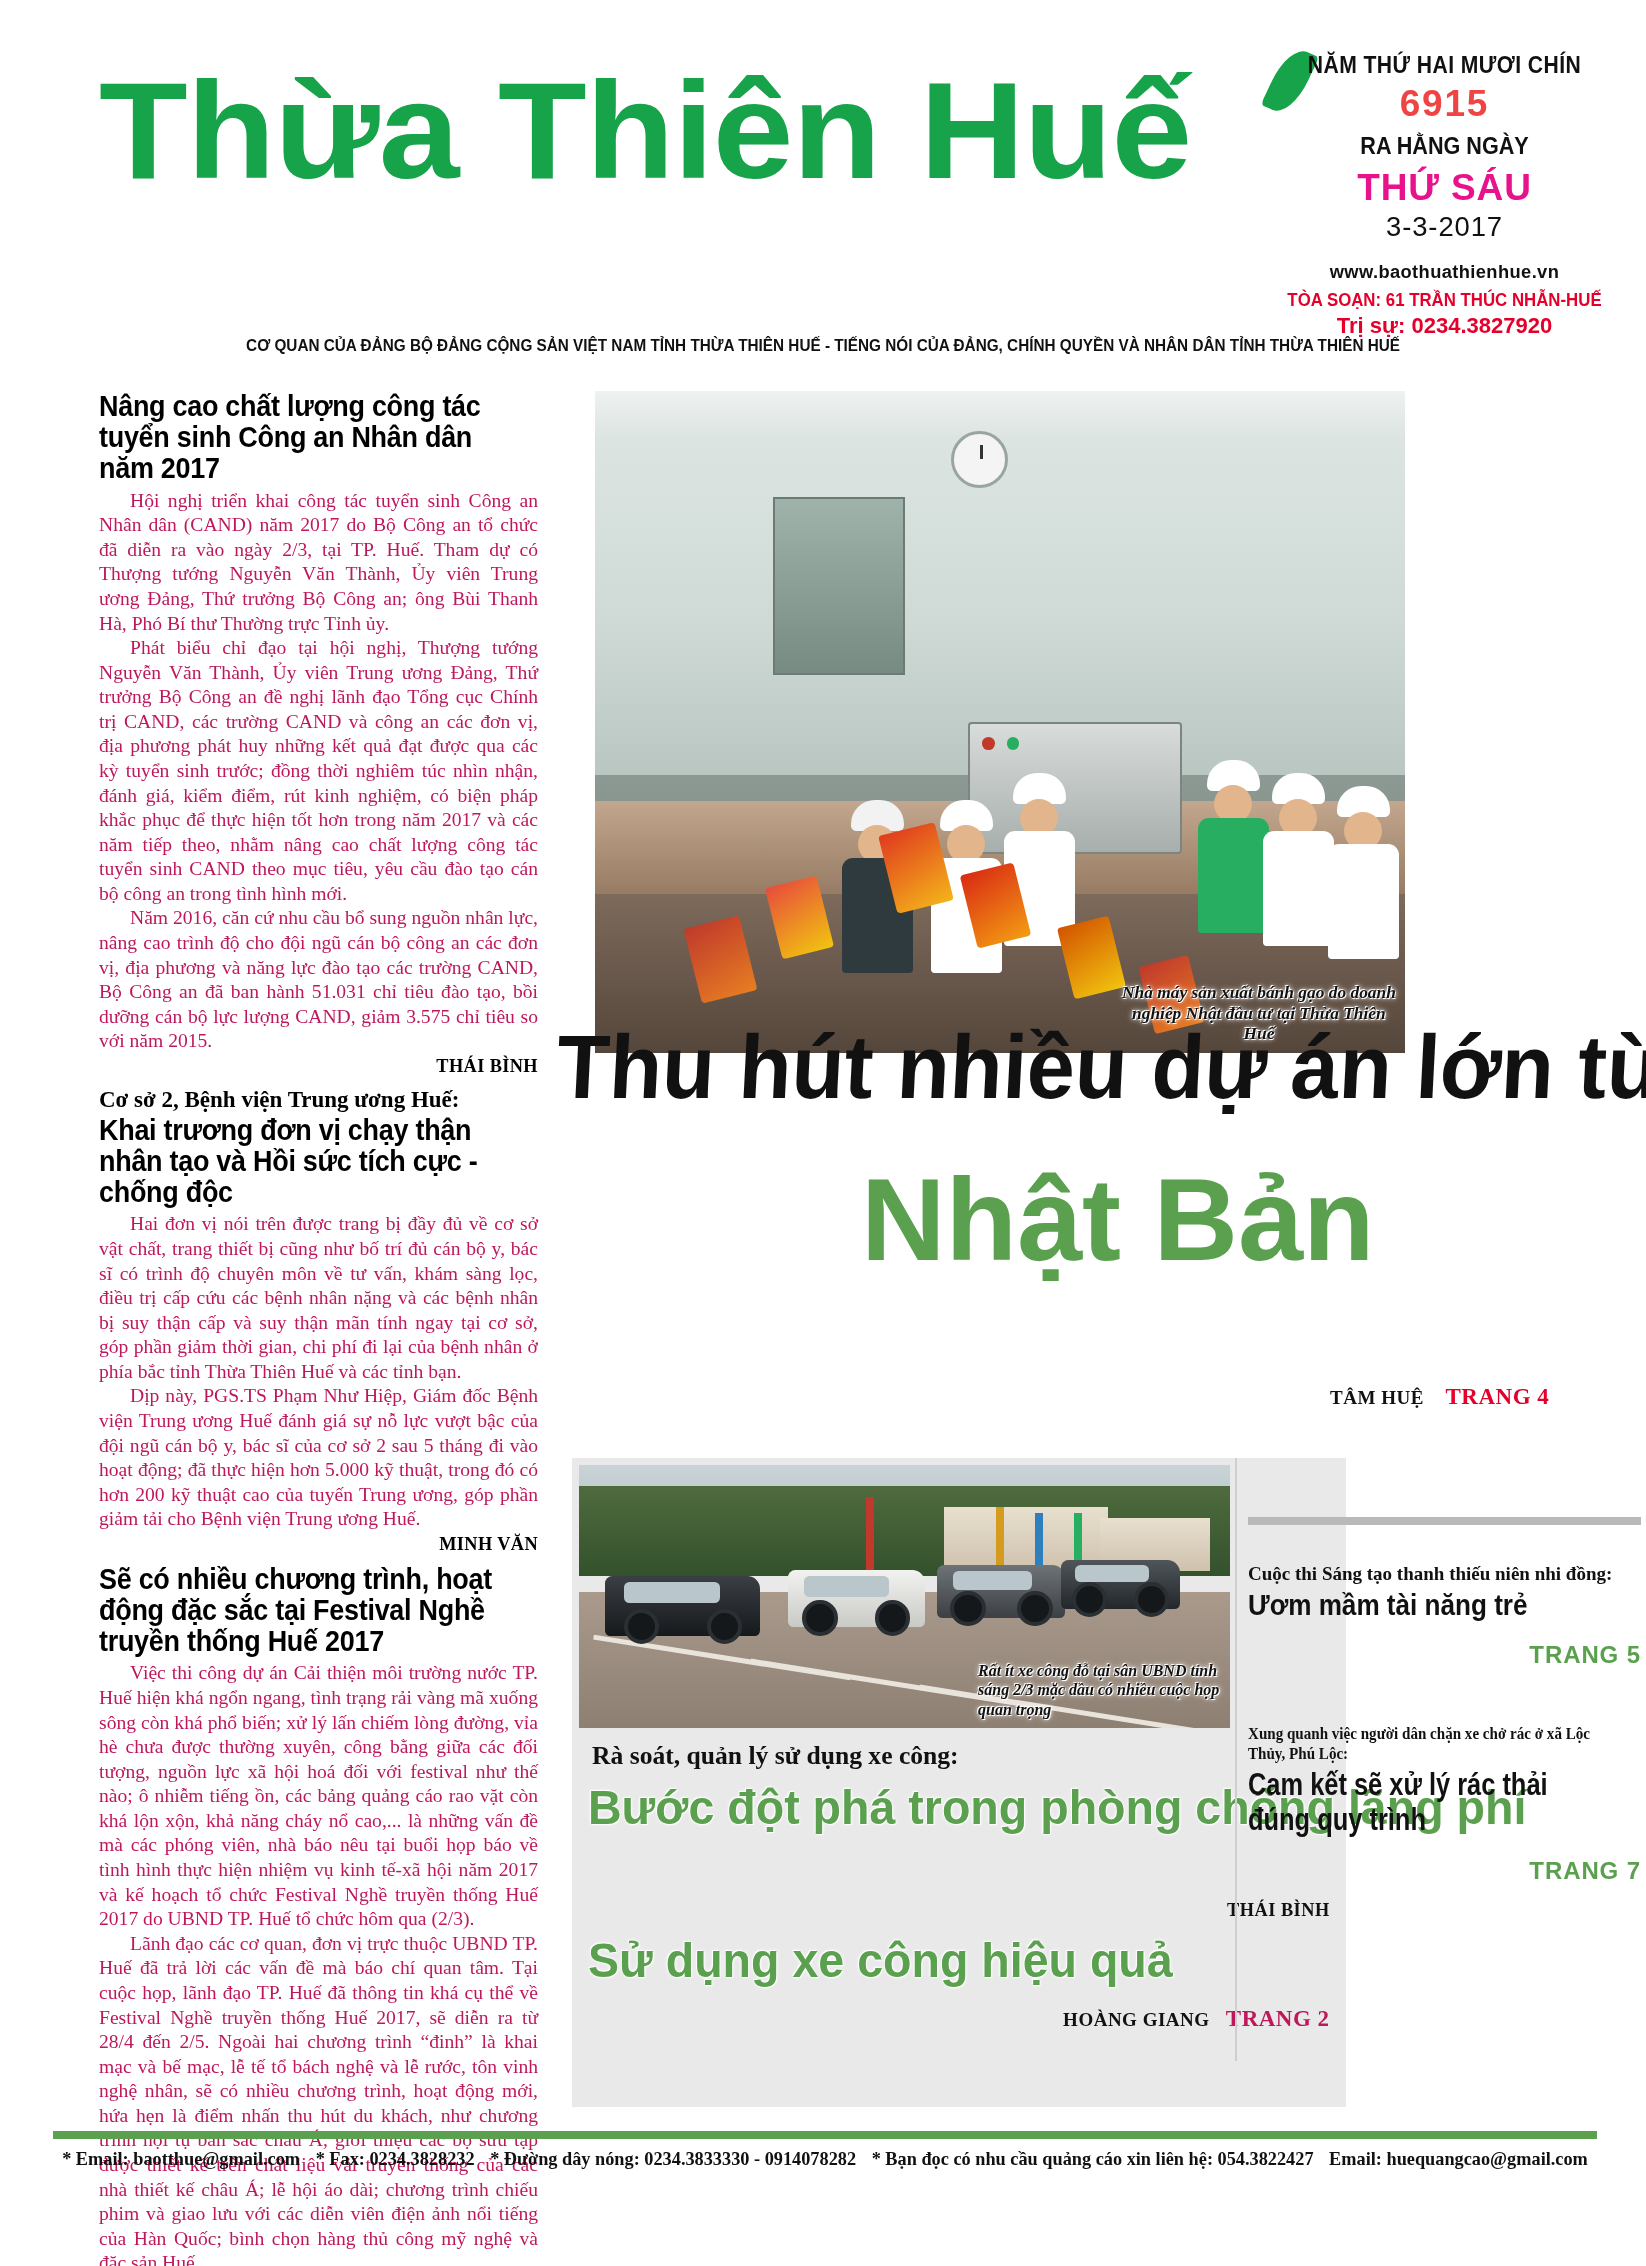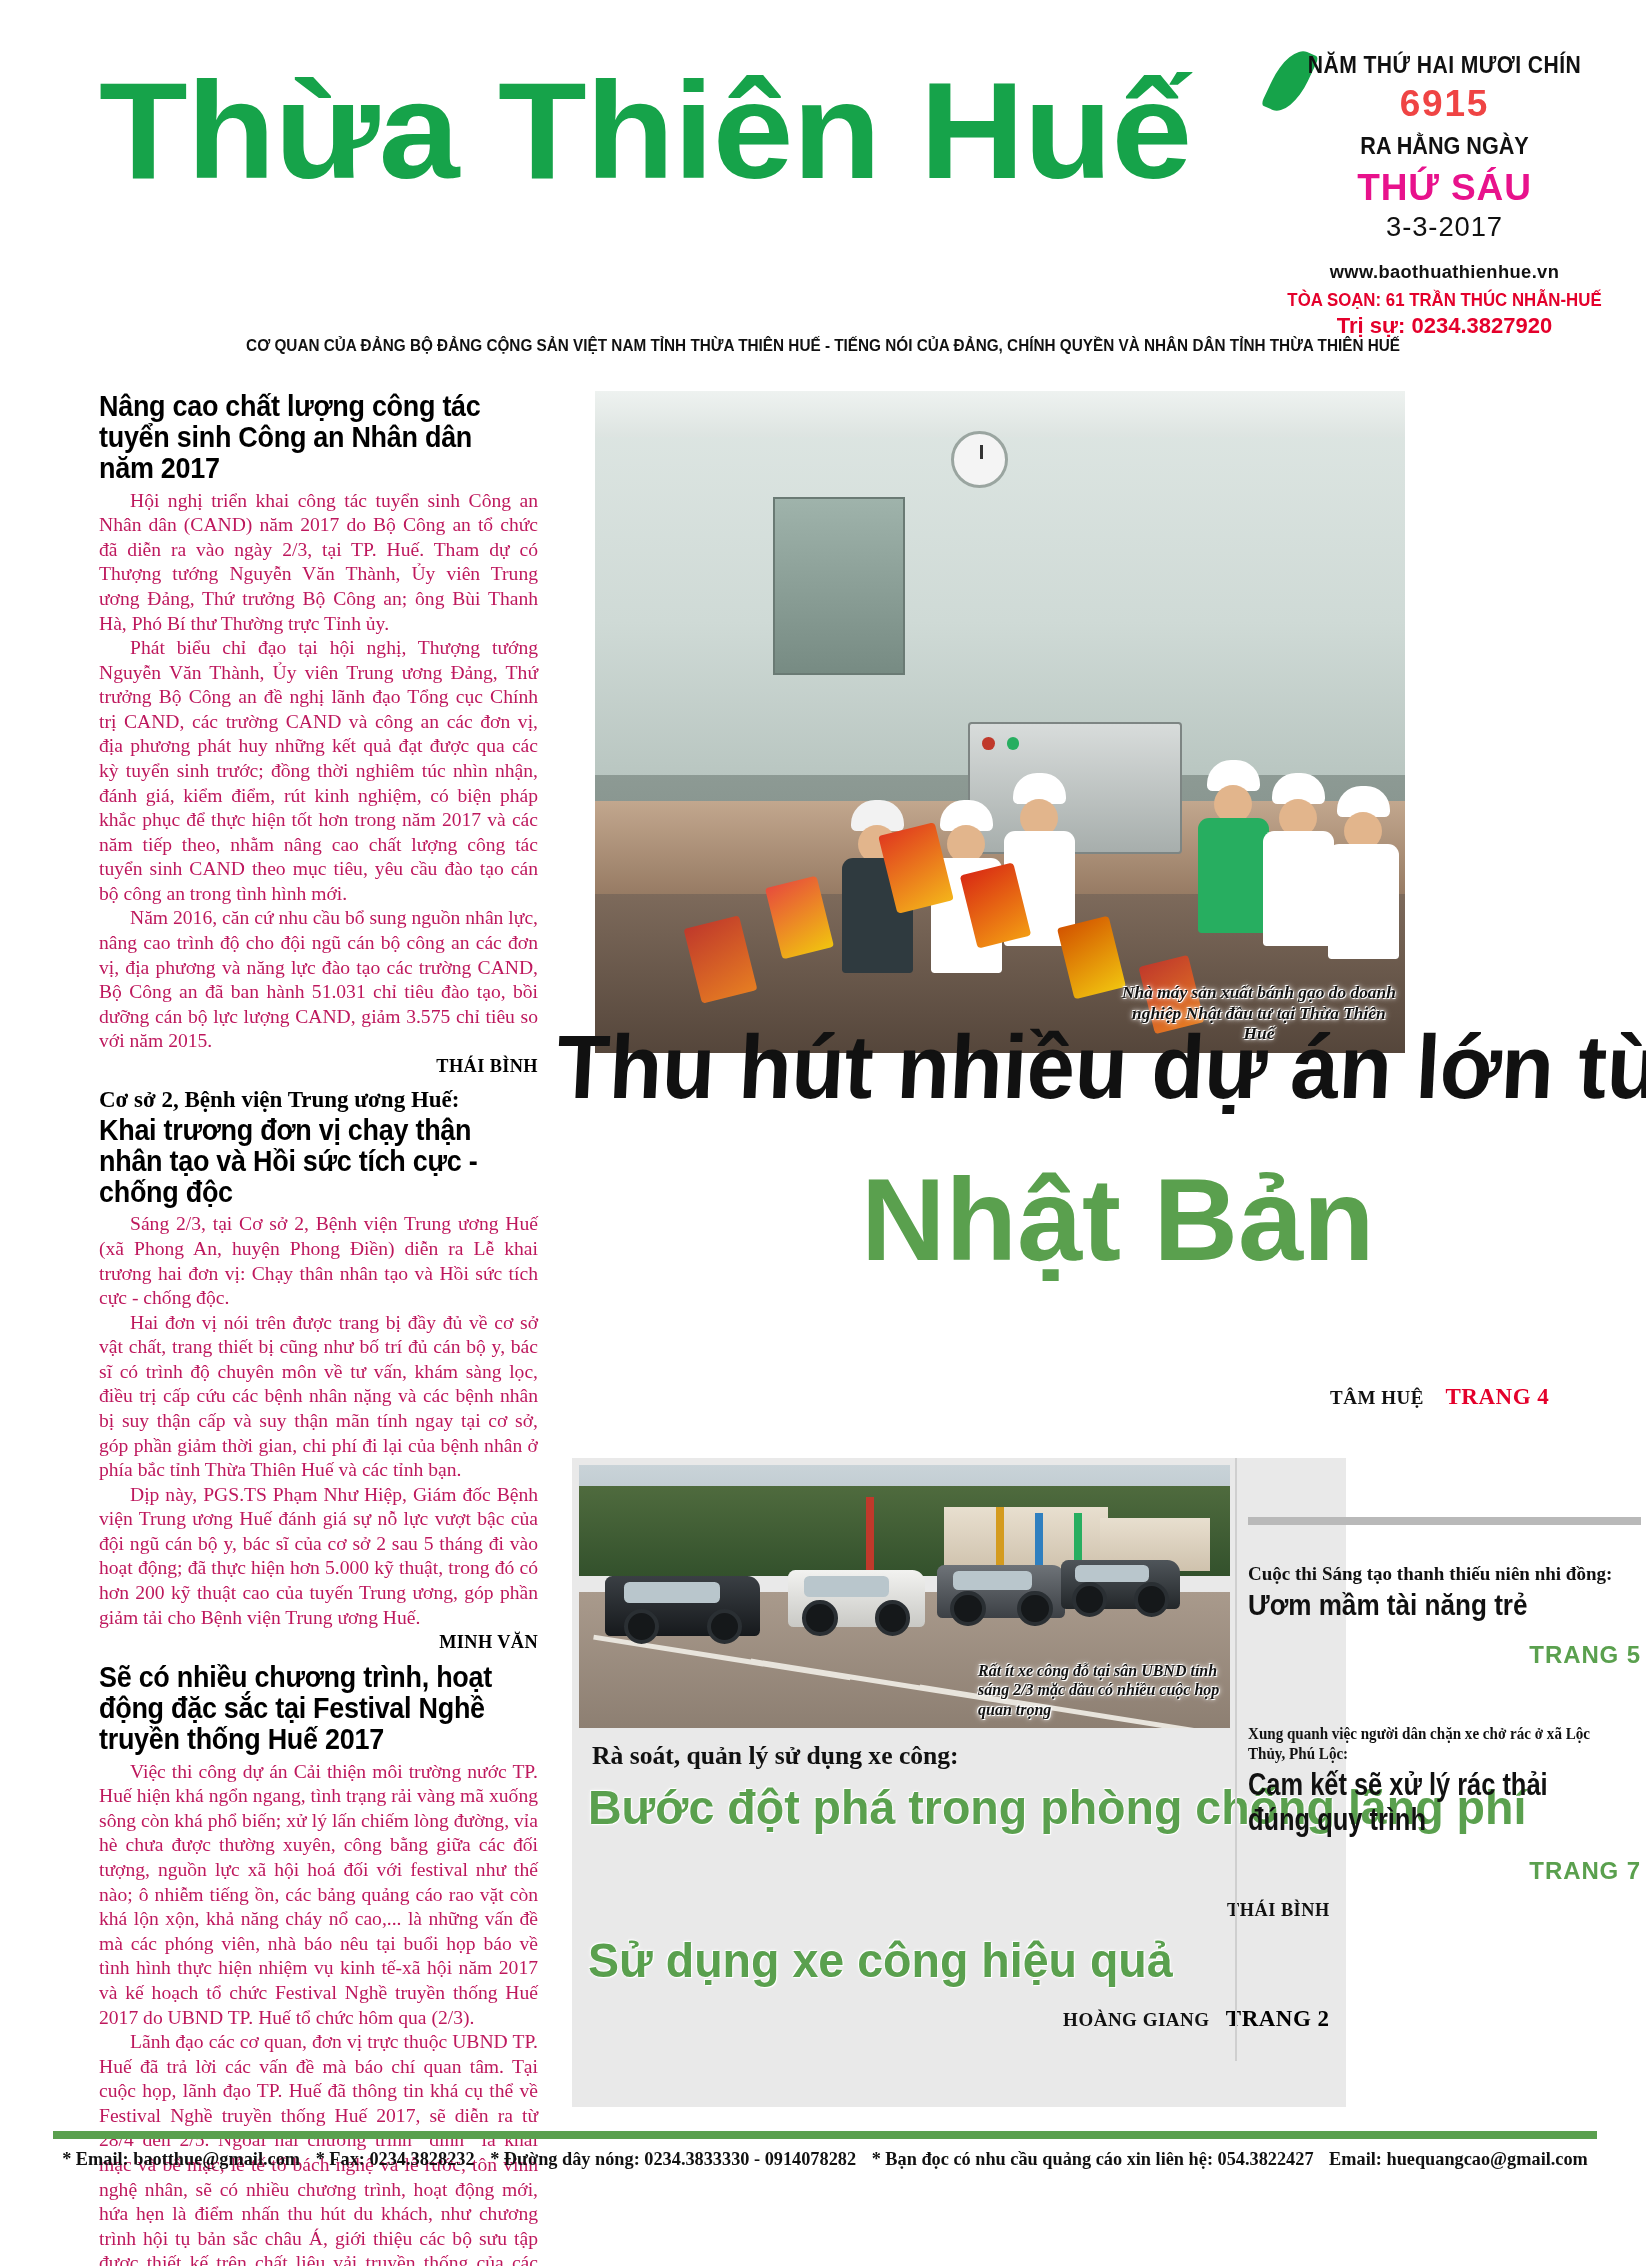--- a/index.html
+++ b/index.html
@@ -90,21 +90,21 @@
     color:#5aa04e;white-space:nowrap;transform:scaleX(.97);transform-origin:left top;
     text-shadow:0 0 4.6px #fff,0.9px 0.9px 0 #fff,-0.9px -0.9px 0 #fff;}
   .bot-h2{position:absolute;left:16.4px;top:475px;
     font-family:"Liberation Sans", sans-serif;font-weight:bold;font-size:48px;
     color:#5aa04e;white-space:nowrap;transform:scaleX(.97);transform-origin:left top;
     text-shadow:0 0 4.6px #fff,0.9px 0.9px 0 #fff,-0.9px -0.9px 0 #fff;}
   .bot-by1{position:absolute;right:16.4px;top:442px;font-family:"Liberation Serif", serif;
     font-weight:bold;font-size:18.3px;color:#111;letter-spacing:0.5px;}
   .bot-by2{position:absolute;right:16.4px;top:548px;font-family:"Liberation Serif", serif;
     font-weight:bold;font-size:19px;color:#111;letter-spacing:0.5px;}
-  .bot-by2 .pg{color:#000000;font-size:23px;margin-left:11px;}
+  .bot-by2 .pg{color:#be185d;font-size:23px;margin-left:11px;}
 
   
   .rule-grey{height:8.2px;background:#b9b9b9;margin:0 0 38px 0;}
   .side-item{margin-bottom:12.8px;}
   .side-kicker{font-family:"Liberation Serif", serif;font-weight:bold;font-size:19px;
     color:#111;margin-bottom:3.7px;}
   .side-kicker.sm{font-size:16.4px;transform:scaleX(.92);transform-origin:left center;}
   .side-h{font-family:"Liberation Sans", sans-serif;font-weight:bold;font-size:33px;
     color:#111;line-height:1.12;transform:scaleX(.9);transform-origin:left top;}
   .side-h.sm{font-size:29px;}
@@ -202,21 +202,20 @@
       <div class="hl">Nâng cao chất lượng công tác tuyển sinh Công an Nhân dân năm 2017</div>
       <p class="body-p">Hội nghị triển khai công tác tuyển sinh Công an Nhân dân (CAND) năm 2017 do Bộ Công an tổ chức đã diễn ra vào ngày 2/3, tại TP. Huế. Tham dự có Thượng tướng Nguyễn Văn Thành, Ủy viên Trung ương Đảng, Thứ trưởng Bộ Công an; ông Bùi Thanh Hà, Phó Bí thư Thường trực Tỉnh ủy.</p>
       <p class="body-p">Phát biểu chỉ đạo tại hội nghị, Thượng tướng Nguyễn Văn Thành, Ủy viên Trung ương Đảng, Thứ trưởng Bộ Công an đề nghị lãnh đạo Tổng cục Chính trị CAND, các trường CAND và công an các đơn vị, địa phương phát huy những kết quả đạt được qua các kỳ tuyển sinh trước; đồng thời nghiêm túc nhìn nhận, đánh giá, kiểm điểm, rút kinh nghiệm, có biện pháp khắc phục để thực hiện tốt hơn  trong năm 2017 và các năm tiếp theo, nhằm nâng cao chất lượng công tác tuyển sinh CAND theo mục tiêu, yêu cầu đào tạo cán bộ công an trong tình hình mới.</p>
       <p class="body-p">Năm 2016, căn cứ nhu cầu bổ sung nguồn nhân lực, nâng cao trình độ cho đội ngũ cán bộ công an các đơn vị, địa phương và năng lực đào tạo các trường CAND, Bộ Công an đã ban hành 51.031 chỉ tiêu đào tạo, bồi dưỡng cán bộ lực lượng CAND, giảm 3.575 chỉ tiêu so với năm 2015.</p>
       <div class="byline">THÁI BÌNH</div>
     </div>
 
     <div class="art-block">
       <div class="hl-kicker">Cơ sở 2, Bệnh viện Trung ương Huế:</div>
       <div class="hl">Khai trương đơn vị chạy thận nhân tạo và Hồi sức tích cực - chống độc</div>
-      <p class="body-p">Sáng 2/3, tại Cơ sở 2, Bệnh viện Trung ương Huế (xã Phong An, huyện Phong Điền) diễn ra Lễ khai trương hai đơn vị: Chạy thân nhân tạo và Hồi sức tích cực - chống độc.</p>
       <p class="body-p">Hai đơn vị nói trên được trang bị đầy đủ về cơ sở vật chất, trang thiết bị cũng như bố trí đủ cán bộ y, bác sĩ có trình độ chuyên môn về tư vấn, khám sàng lọc, điều trị cấp cứu các bệnh nhân nặng và các bệnh nhân bị suy thận cấp và suy thận mãn tính ngay tại cơ sở, góp phần giảm thời gian, chi phí đi lại của bệnh nhân ở phía bắc tỉnh Thừa Thiên Huế và các tỉnh bạn.</p>
       <p class="body-p">Dịp này, PGS.TS Phạm Như Hiệp, Giám đốc Bệnh viện Trung ương Huế đánh giá sự nỗ lực vượt bậc của đội ngũ cán bộ y, bác sĩ của cơ sở 2 sau 5 tháng đi vào hoạt động; đã thực hiện hơn 5.000 kỹ thuật, trong đó có hơn 200 kỹ thuật cao của tuyến Trung ương, góp phần giảm tải cho Bệnh viện Trung ương Huế.</p>
       <div class="byline">MINH VĂN</div>
     </div>
 
     <div class="art-block">
       <div class="hl">Sẽ có nhiều chương trình, hoạt động đặc sắc tại Festival Nghề truyền thống Huế 2017</div>
       <p class="body-p">Việc thi công dự án Cải thiện môi trường nước TP. Huế hiện khá ngổn ngang, tình trạng rải vàng mã xuống sông còn khá phổ biến; xử lý lấn chiếm lòng đường, vỉa hè chưa được thường xuyên, công bằng giữa các đối tượng, nguồn lực xã hội hoá đối với festival như thế nào; ô nhiễm tiếng ồn, các bảng quảng cáo rao vặt còn khá lộn xộn, khả năng cháy nổ cao,... là những vấn đề mà các phóng viên, nhà báo nêu tại buổi họp báo về tình hình thực hiện nhiệm vụ kinh tế-xã hội năm 2017 và kế hoạch tổ chức Festival Nghề truyền thống Huế 2017 do UBND TP. Huế  tổ chức hôm qua (2/3).</p>
       <p class="body-p">Lãnh đạo các cơ quan, đơn vị trực thuộc UBND TP. Huế đã trả lời các vấn đề mà báo chí quan tâm. Tại cuộc họp, lãnh đạo TP. Huế đã thông tin khá cụ thể về Festival Nghề truyền thống Huế 2017, sẽ diễn ra từ 28/4 đến 2/5. Ngoài hai chương trình “đinh” là khai mạc và bế mạc, lễ tế tổ bách nghệ và lễ rước, tôn vinh nghệ nhân, sẽ có nhiều chương trình, hoạt động mới, hứa hẹn là điểm nhấn thu hút du khách, như chương trình hội tụ bản sắc châu Á, giới thiệu các bộ sưu tập được thiết kế trên chất liệu vải truyền thống của các nhà thiết kế châu Á; lễ hội áo dài; chương trình chiếu phim và giao lưu với các diễn viên điện ảnh nổi tiếng của Hàn Quốc; bình chọn hàng thủ công mỹ nghệ và đặc sản Huế...</p>
 

